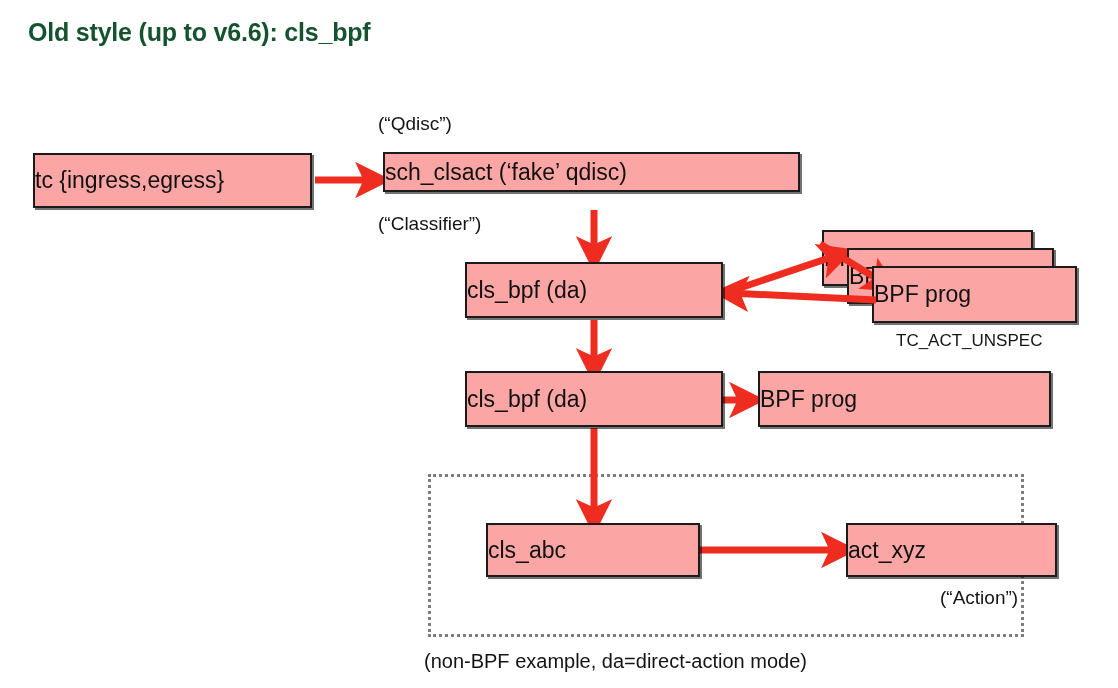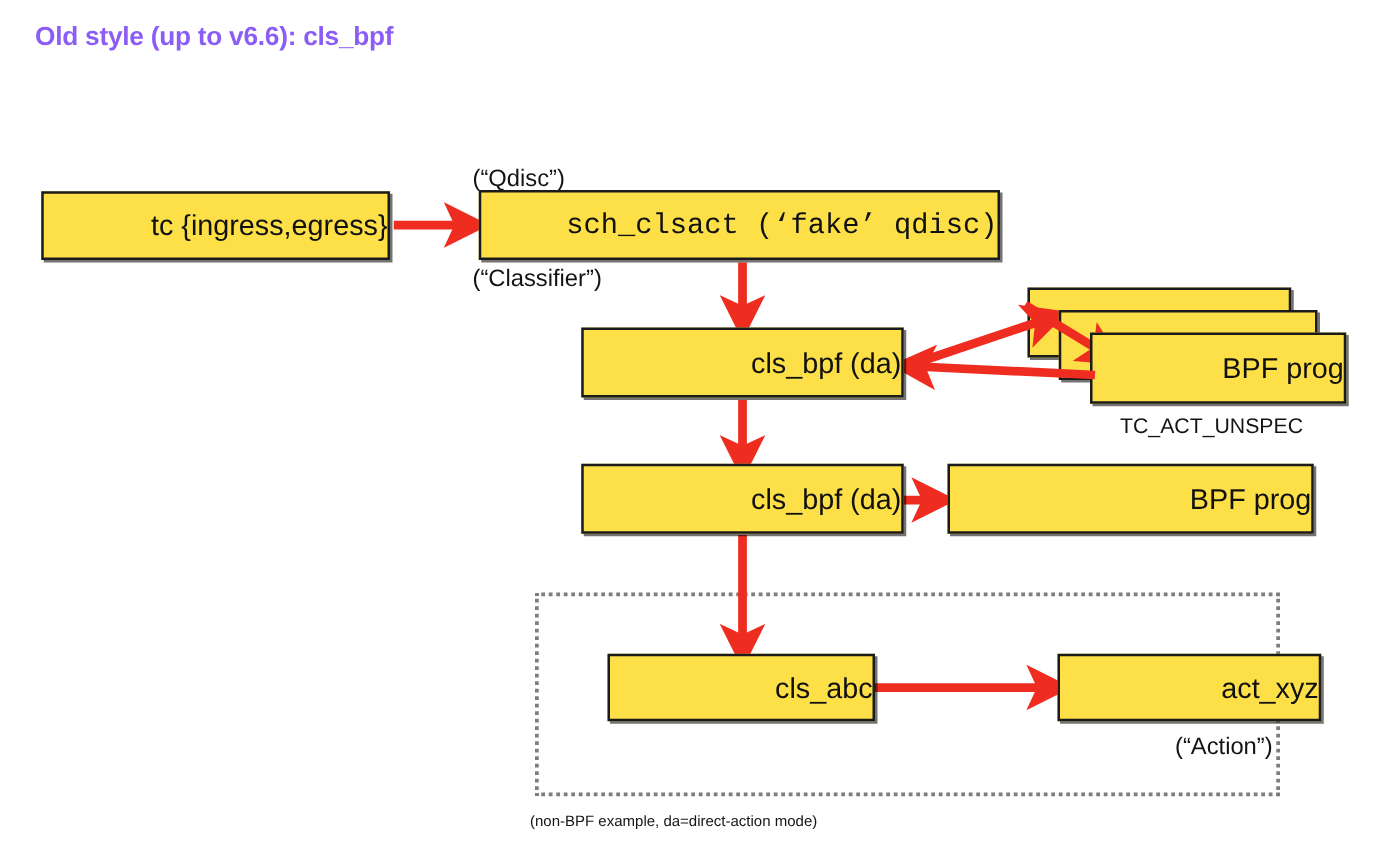--- a/index.html
+++ b/index.html
@@ -28,52 +28,52 @@
     width: 1118px;
     height: 688px;
     pointer-events: none;
   }
 
   
   .slide-title {
     position: absolute;
     left: 28px;
     top: 18px;
-    font-size: 21px;
+    font-size: 25px;
     font-weight: bold;
-    color: #8b5cf6;
+    color: #14532d;
     letter-spacing: -0.2px;
     white-space: nowrap;
   }
 
   
   .node {
     position: absolute;
     box-sizing: border-box;
-    background: #fde047;
+    background: #fca5a5;
     border: 2.5px solid #1b1b1b;
     display: flex;
     align-items: center;
-    justify-content: flex-end;
+    justify-content: flex-start;
     font-size: 23px;
     color: #111111;
     white-space: nowrap;
     box-shadow: 2px 2px 0 rgba(0,0,0,0.55);
   }
 
   
   .annot {
     position: absolute;
     font-size: 19px;
     color: #141414;
     white-space: nowrap;
   }
   .caption {
     position: absolute;
-    font-size: 12px;
+    font-size: 20px;
     color: #141414;
     white-space: nowrap;
   }
 
   
   .dotted-region {
     position: absolute;
     box-sizing: border-box;
     border: 3px dotted #7d7d7d;
     background: transparent;
@@ -87,21 +87,21 @@
   .arrows-over  { z-index: 6; }
   .node-z { z-index: 7; }
 </style>
 </head>
 <body>
 
 <div id="canvas">
 
   <div class="slide-title">Old style (up to v6.6): cls_bpf</div>
 
-  <div class="annot" style="left:378px; top:113px;margin-top:20px;">(“Qdisc”)</div>
+  <div class="annot" style="left:378px; top:113px;">(“Qdisc”)</div>
 
   <div class="annot" style="left:378px; top:213px;text-align:center;">(“Classifier”)</div>
 
   <div class="annot" style="left:896px; top:331px; font-size:17px;">TC_ACT_UNSPEC</div>
 
   <div class="annot" style="left:940px; top:587px;">(“Action”)</div>
 
   <div class="caption" style="left:424px; top:650px;">(non-BPF example, da=direct-action mode)</div>
 
   <div class="dotted-region" style="left:428px; top:474px; width:596px; height:163px;"></div>
@@ -149,21 +149,21 @@
 
     <line x1="594" y1="428" x2="594" y2="518" stroke="#EE2D20" stroke-width="7" marker-end="url(#ah)"></line>
 
     <line x1="700" y1="550" x2="840" y2="550" stroke="#EE2D20" stroke-width="7" marker-end="url(#ah)"></line>
   </svg>
 
   <div class="node node-z" style="left:33px; top:153px; width:279px; height:55px;">
     <span>tc {ingress,egress}</span>
   </div>
 
-  <div class="node node-z" style="left:383px; top:152px; width:417px; height:56px;font-family:Liberation Mono, monospace;">
+  <div class="node node-z" style="left:383px; top:152px; width:417px; height:40px;">
     <span>sch_clsact (‘fake’ qdisc)</span>
   </div>
 
   <div class="node node-z" style="left:465px; top:262px; width:258px; height:56px;">
     <span>cls_bpf (da)</span>
   </div>
 
   <div class="node node-z" style="left:465px; top:371px; width:258px; height:56px;">
     <span>cls_bpf (da)</span>
   </div>

